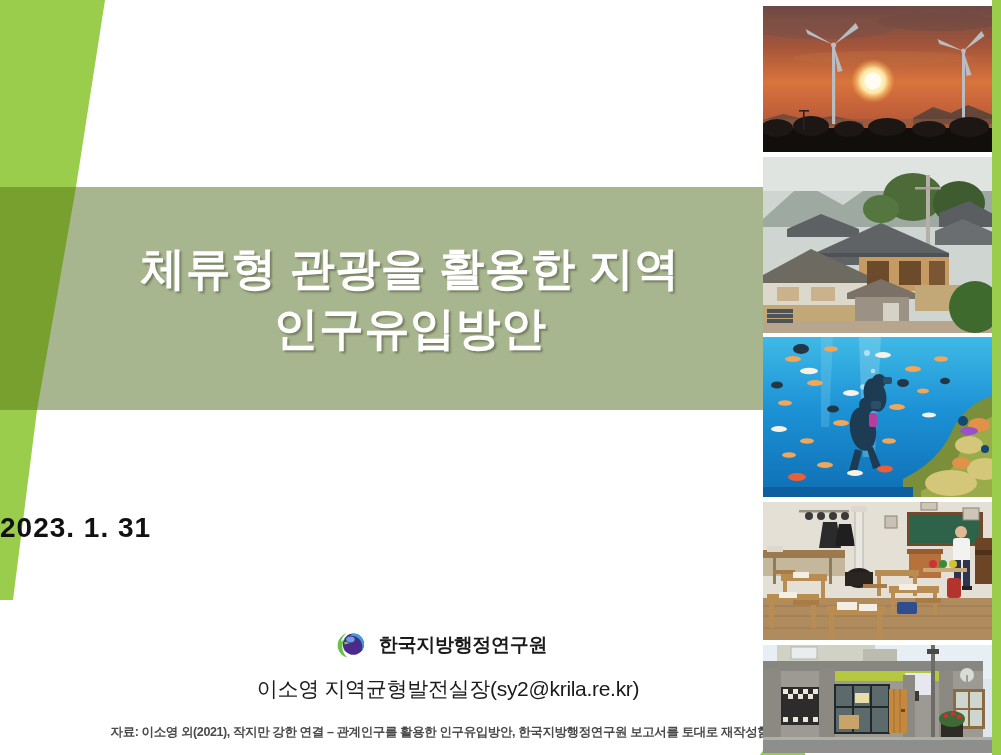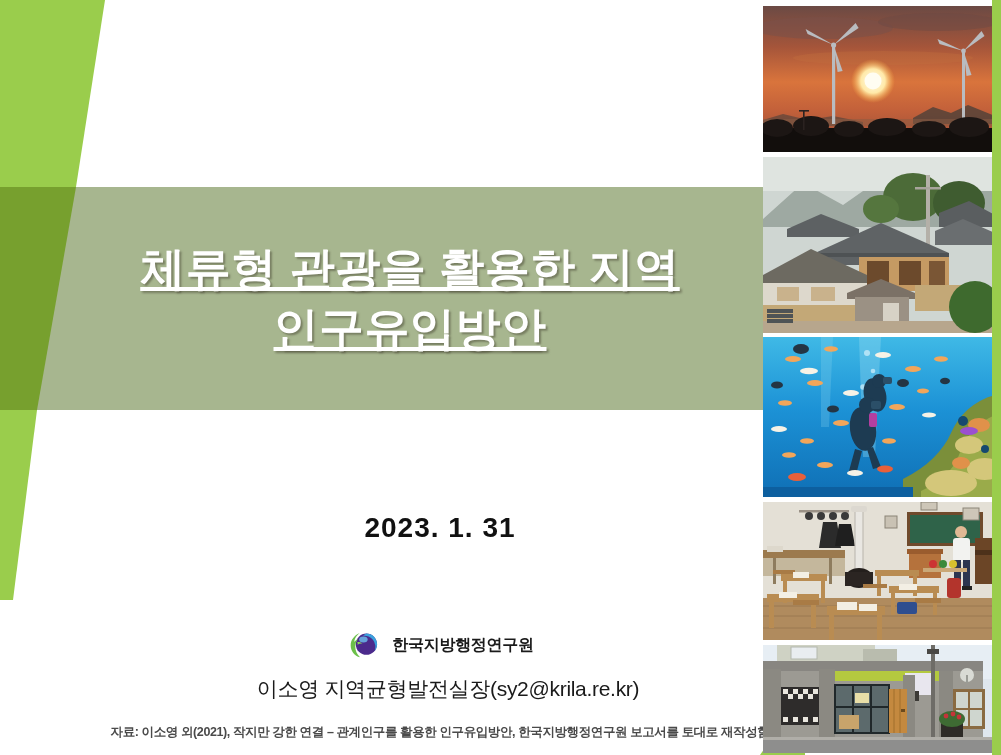--- a/index.html
+++ b/index.html
@@ -51,38 +51,38 @@
     justify-content: center;
     color: #ffffff;
     font-size: 45px;
     font-weight: bold;
     line-height: 1.32;
     letter-spacing: 0.5px;
     text-align: center;
     text-shadow: 2px 2px 2px rgba(80,80,60,0.55);
     white-space: nowrap;
   }
-  .title-line { display: block; text-decoration: underline; }
+  .title-line { display: block; }
 
   
   .deco-dark {
     position: absolute;
     left: 0; top: 187px;
     width: 140px; height: 223px;
     z-index: 3;
     pointer-events: none;
   }
 
   
   .date-text {
     position: absolute;
     left: 0;
     top: 512px;
     width: 880px;
-    text-align: center;
+    text-align: left;
     font-size: 28px;
     font-weight: bold;
     color: #111111;
     letter-spacing: 1px;
     z-index: 5;
   }
 
   
   .org-row {
     position: absolute;
@@ -95,21 +95,21 @@
     gap: 12px;
     z-index: 5;
   }
   .org-logo {
     width: 34px;
     height: 34px;
     flex: 0 0 auto;
     display: block;
   }
   .org-name {
-    font-size: 16px;
+    font-size: 19px;
     font-weight: bold;
     color: #1a1a1a;
     letter-spacing: -0.3px;
   }
 
   
   .author-line {
     position: absolute;
     left: 0;
     top: 675px;

